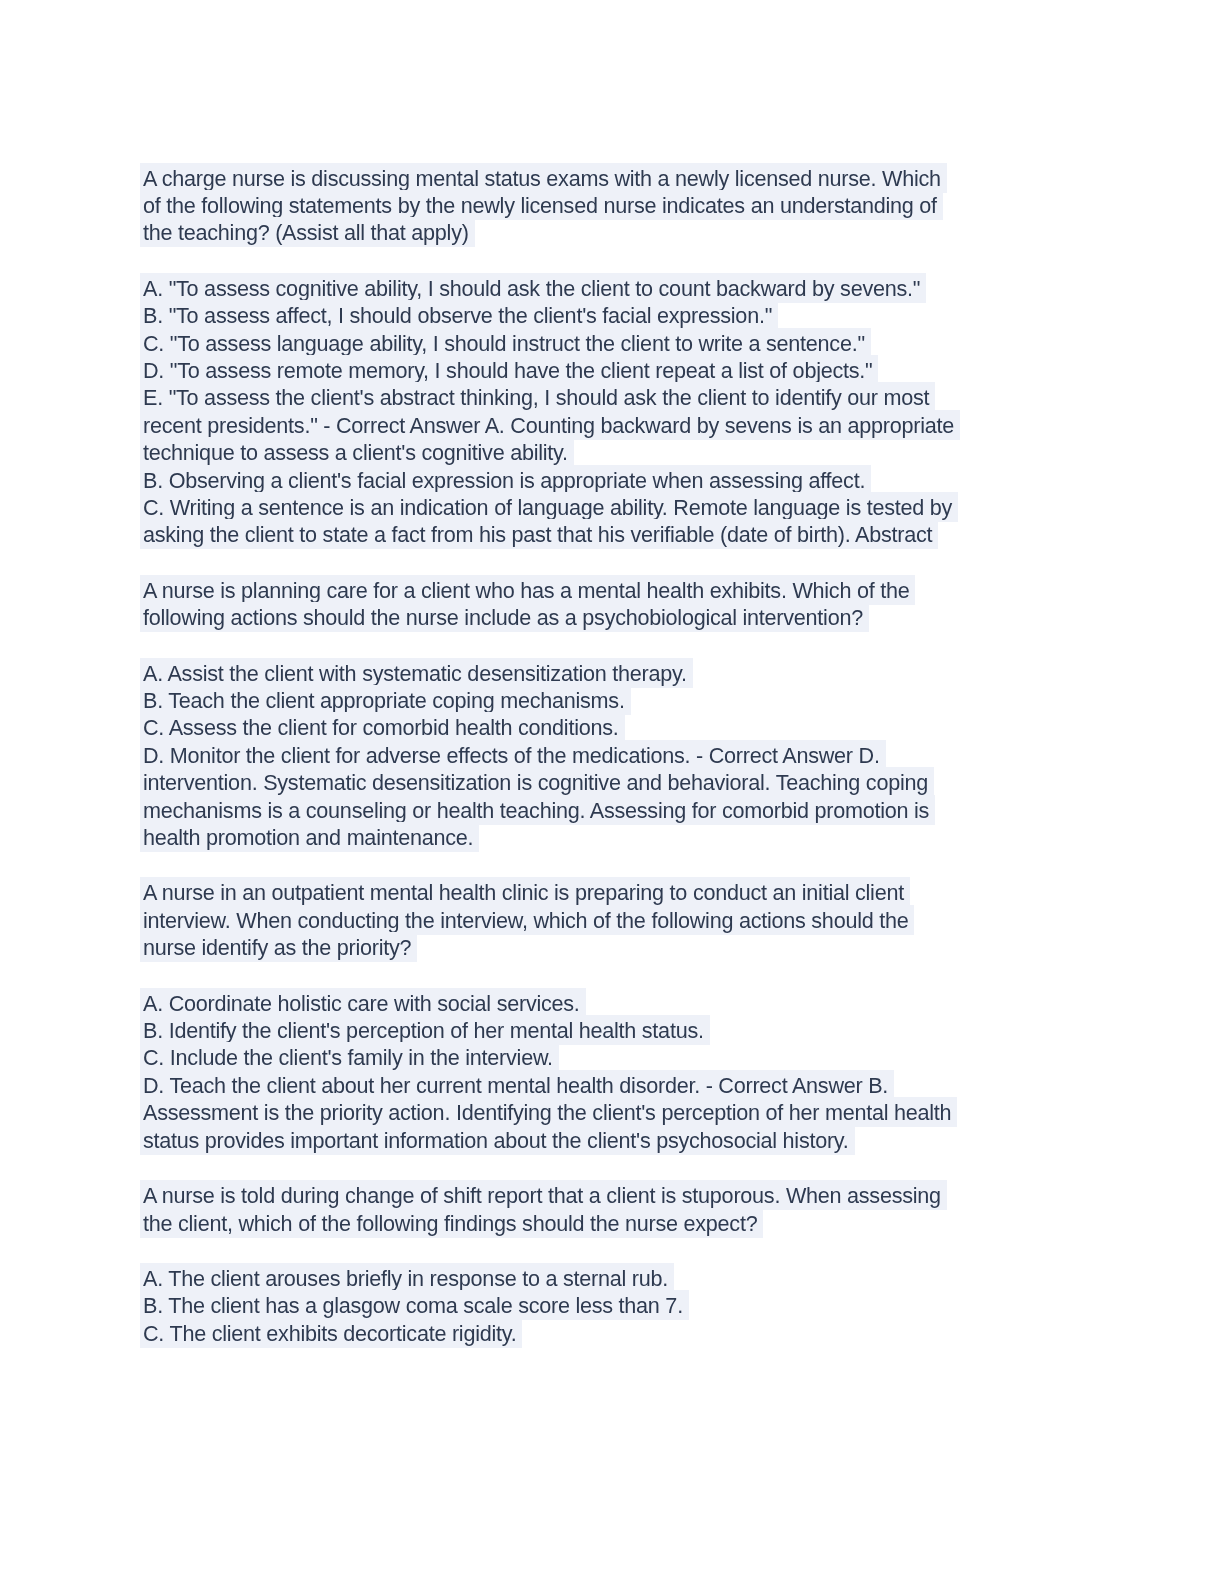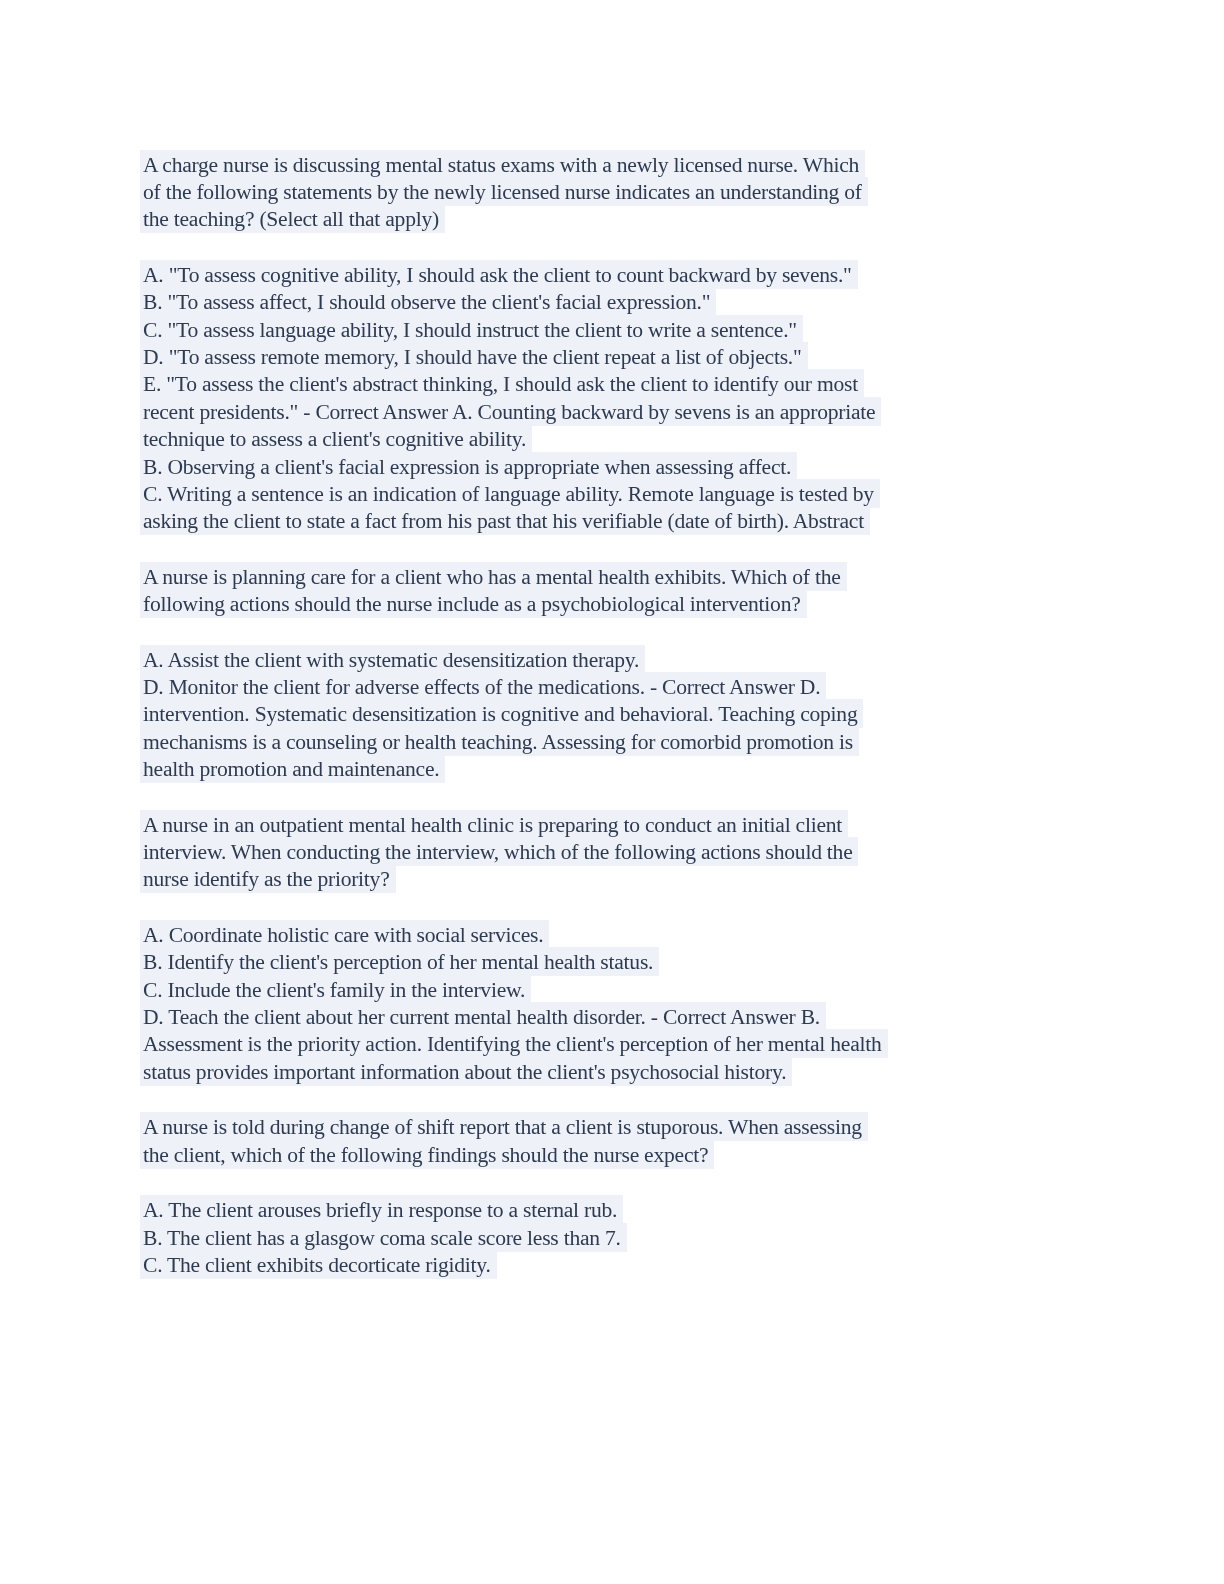--- a/index.html
+++ b/index.html
@@ -16,21 +16,21 @@
     background: var(--page-bg);
     overflow: hidden;
     font-family: "Liberation Sans", sans-serif;
   }
   .content {
     position: absolute;
     left: 143px;
     top: 147px;
     width: 965px;
   }
-  .para { margin: 4px 0 28px 0; font-family: Liberation Serif, serif; }
+  .para { margin: 17px 0 28px 0; }
   .line {
     white-space: nowrap;
     font-size: 21.6px;
     line-height: 27.4px;
     letter-spacing: -0.25px;
     color: var(--text-color);
     margin-left: -3px;
   }
   .hl {
     background: var(--hl-color);
@@ -38,40 +38,42 @@
   }
 </style>
 </head>
 <body>
 
 <div class="page">
   <div class="content">
       <div class="para">
         <div class="line"><span class="hl">A charge nurse is discussing mental status exams with a newly licensed nurse. Which</span></div>
         <div class="line"><span class="hl">of the following statements by the newly licensed nurse indicates an understanding of</span></div>
-        <div class="line"><span class="hl">the teaching? (Select all that apply)</span></div>
+        <div class="line"><span class="hl">the teaching? (Assist all that apply)</span></div>
       </div>
       <div class="para">
         <div class="line"><span class="hl">A. "To assess cognitive ability, I should ask the client to count backward by sevens."</span></div>
         <div class="line"><span class="hl">B. "To assess affect, I should observe the client's facial expression."</span></div>
         <div class="line"><span class="hl">C. "To assess language ability, I should instruct the client to write a sentence."</span></div>
         <div class="line"><span class="hl">D. "To assess remote memory, I should have the client repeat a list of objects."</span></div>
         <div class="line"><span class="hl">E. "To assess the client's abstract thinking, I should ask the client to identify our most</span></div>
         <div class="line"><span class="hl">recent presidents." - Correct Answer A. Counting backward by sevens is an appropriate</span></div>
         <div class="line"><span class="hl">technique to assess a client's cognitive ability.</span></div>
         <div class="line"><span class="hl">B. Observing a client's facial expression is appropriate when assessing affect.</span></div>
         <div class="line"><span class="hl">C. Writing a sentence is an indication of language ability. Remote language is tested by</span></div>
         <div class="line"><span class="hl">asking the client to state a fact from his past that his verifiable (date of birth). Abstract</span></div>
       </div>
       <div class="para">
         <div class="line"><span class="hl">A nurse is planning care for a client who has a mental health exhibits. Which of the</span></div>
         <div class="line"><span class="hl">following actions should the nurse include as a psychobiological intervention?</span></div>
       </div>
       <div class="para">
         <div class="line"><span class="hl">A. Assist the client with systematic desensitization therapy.</span></div>
+        <div class="line"><span class="hl">B. Teach the client appropriate coping mechanisms.</span></div>
+        <div class="line"><span class="hl">C. Assess the client for comorbid health conditions.</span></div>
         <div class="line"><span class="hl">D. Monitor the client for adverse effects of the medications. - Correct Answer D.</span></div>
         <div class="line"><span class="hl">intervention. Systematic desensitization is cognitive and behavioral. Teaching coping</span></div>
         <div class="line"><span class="hl">mechanisms is a counseling or health teaching. Assessing for comorbid promotion is</span></div>
         <div class="line"><span class="hl">health promotion and maintenance.</span></div>
       </div>
       <div class="para">
         <div class="line"><span class="hl">A nurse in an outpatient mental health clinic is preparing to conduct an initial client</span></div>
         <div class="line"><span class="hl">interview. When conducting the interview, which of the following actions should the</span></div>
         <div class="line"><span class="hl">nurse identify as the priority?</span></div>
       </div>

